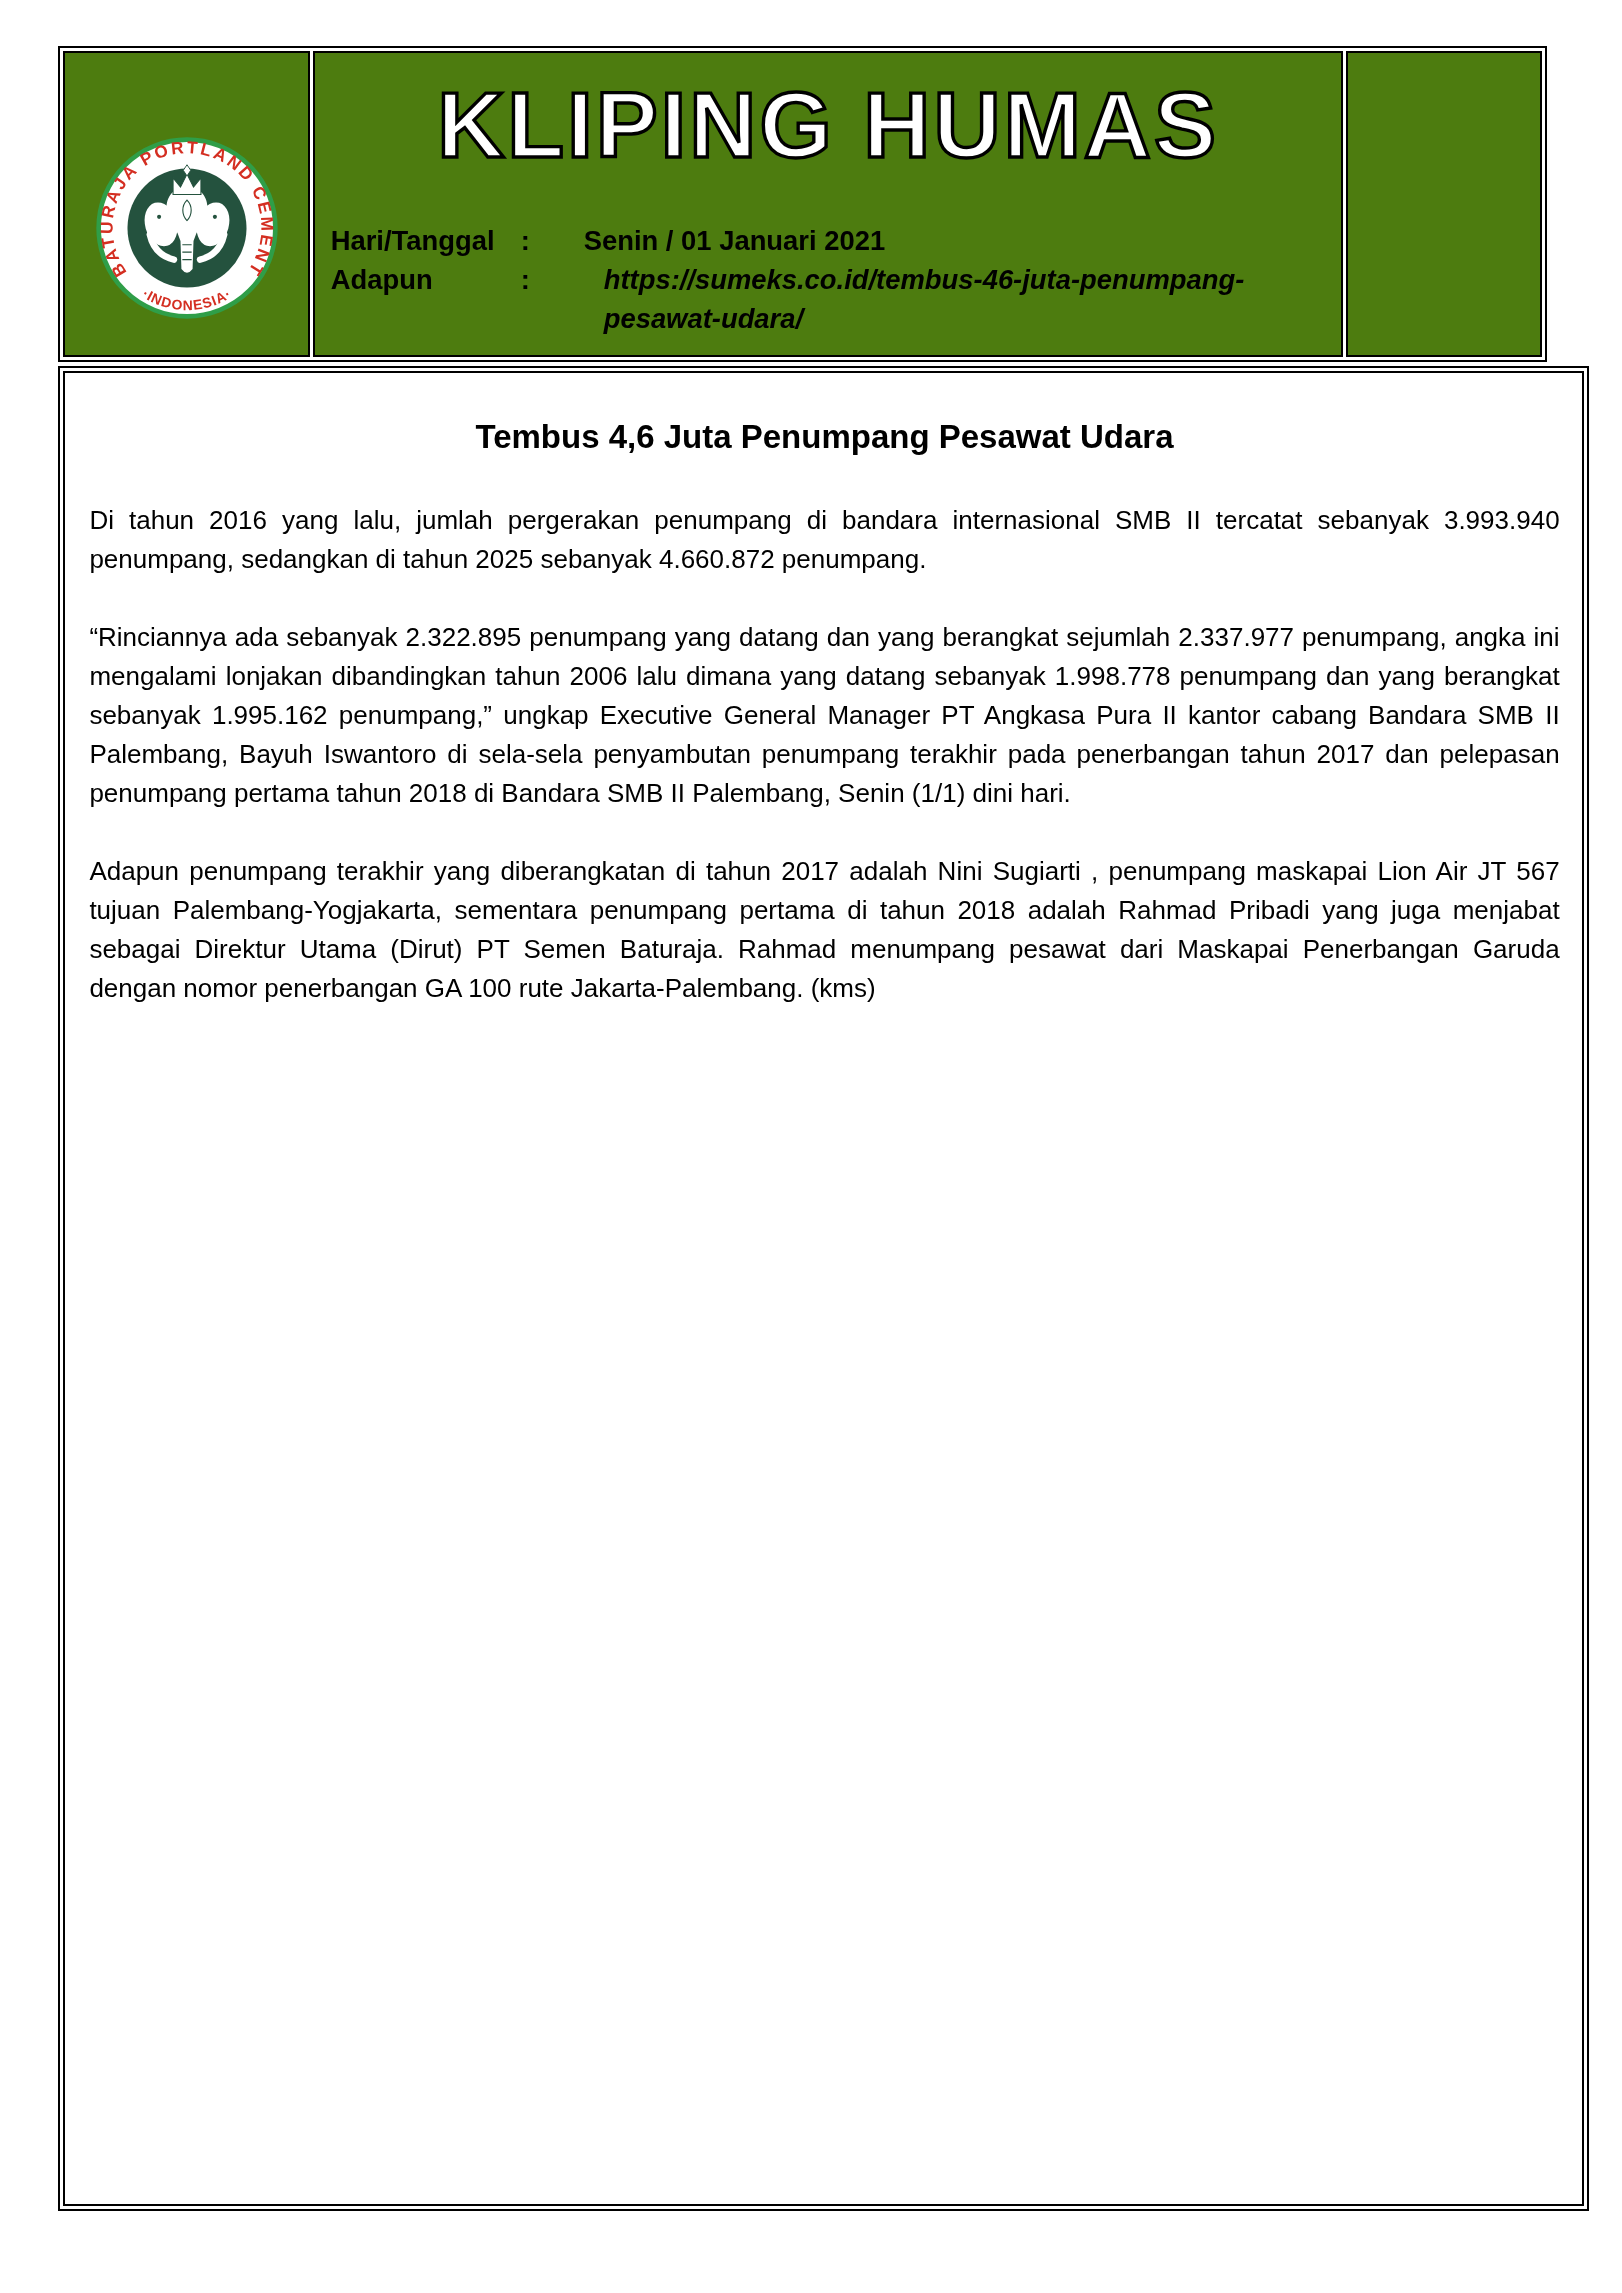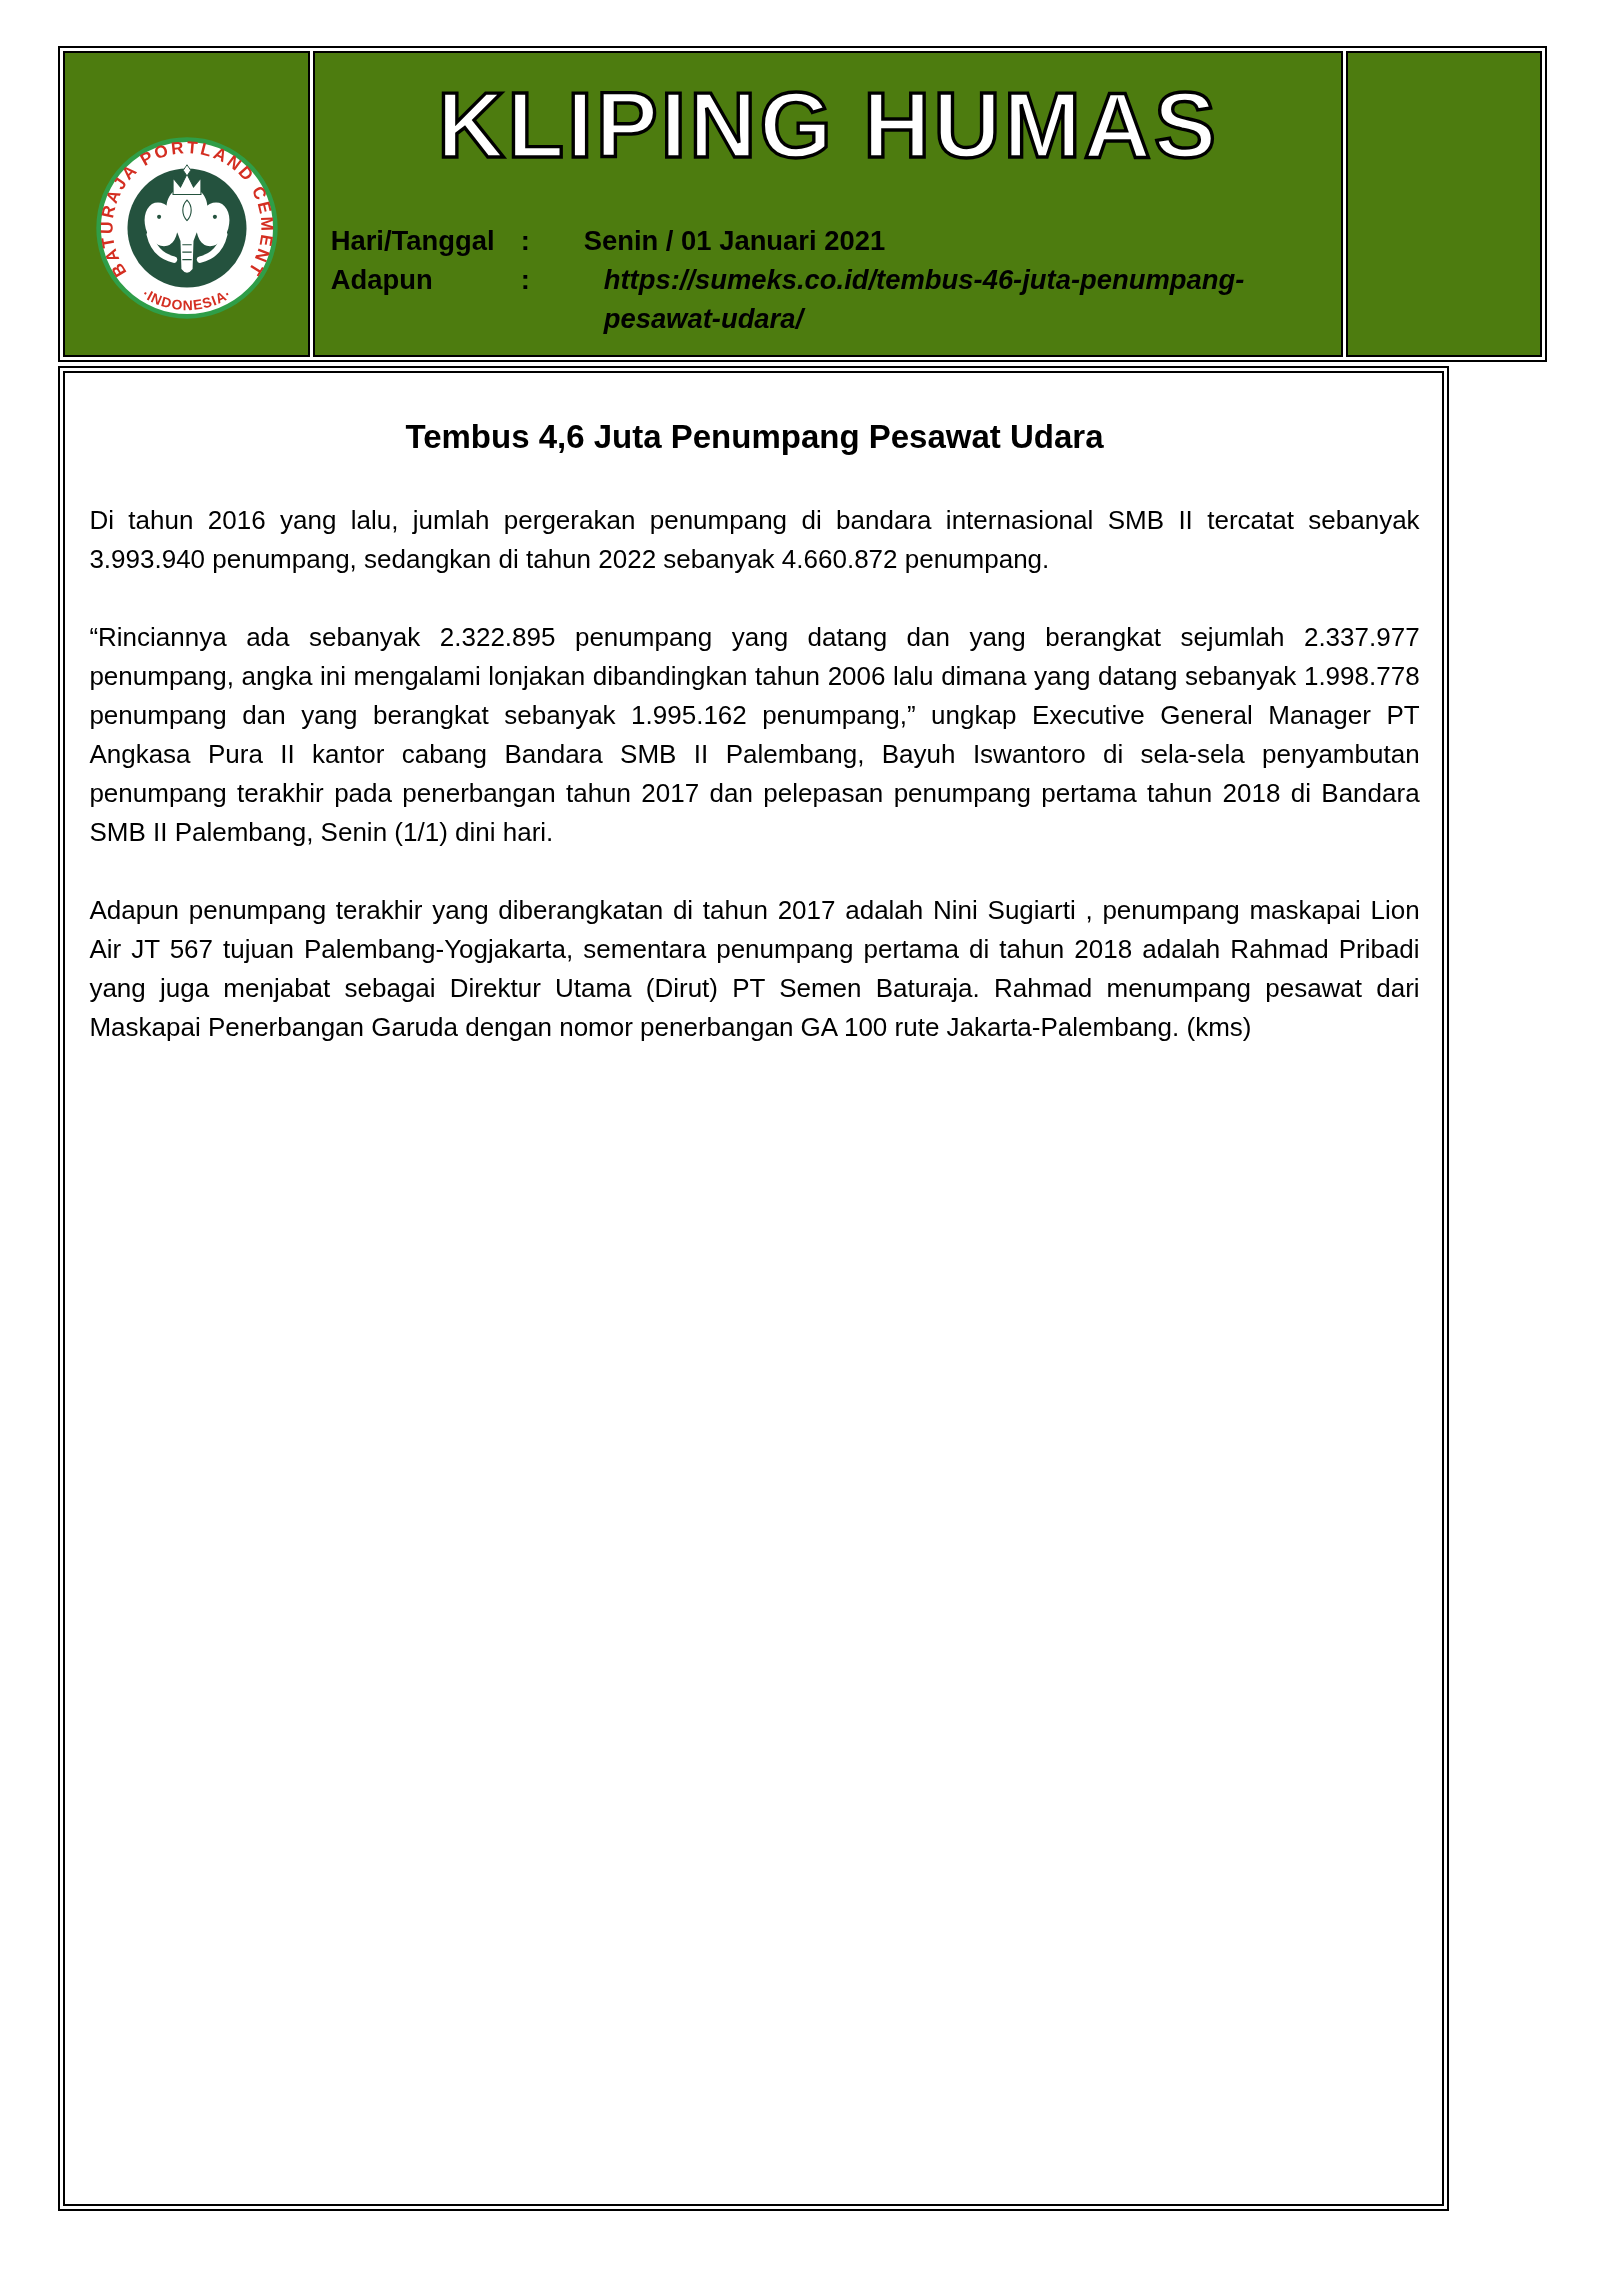--- a/index.html
+++ b/index.html
@@ -41,21 +41,21 @@
     white-space:nowrap;
   }
   .meta { margin:49px 0 0 15.7px; font-size:27.4px; font-weight:bold; }
   .meta-row { display:grid; grid-template-columns:190px 63px 1fr; }
   .meta-row > div { line-height:39px; }
   .meta-value.url { font-style:italic; max-width:747px;margin-left:20px; }
 
   
   .article-outer {
     position:absolute; left:58px; top:366px;
-    width:1391px; height:1845px;
+    width:1531px; height:1845px;
     border:2.9px solid #000;
     box-sizing:border-box;
   }
   .article-inner {
     position:absolute; inset:2.9px;
     border:2px solid #000;
     box-sizing:border-box;
     padding:45px 22.5px 0 24.5px;
   }
   .article-title {
@@ -135,20 +135,20 @@
 
       <td class="side-cell"></td>
     </tr>
   </tbody>
     </table>
 
   <div class="article-outer">
     <div class="article-inner">
       <h1 class="article-title">Tembus 4,6 Juta Penumpang Pesawat Udara</h1>
 
-      <p>Di tahun 2016 yang lalu, jumlah pergerakan penumpang di bandara internasional SMB II tercatat sebanyak 3.993.940 penumpang, sedangkan di tahun 2022 sebanyak 4.660.872 penumpang.</p>
+      <p>Di tahun 2016 yang lalu, jumlah pergerakan penumpang di bandara internasional SMB II tercatat sebanyak 3.993.940 penumpang, sedangkan di tahun 2025 sebanyak 4.660.872 penumpang.</p>
       <p>“Rinciannya ada sebanyak 2.322.895 penumpang yang datang dan yang berangkat sejumlah 2.337.977 penumpang, angka ini mengalami lonjakan dibandingkan tahun 2006 lalu dimana yang datang sebanyak 1.998.778 penumpang dan yang berangkat sebanyak 1.995.162 penumpang,” ungkap Executive General Manager PT Angkasa Pura II kantor cabang Bandara SMB II Palembang, Bayuh Iswantoro di sela-sela penyambutan penumpang terakhir pada penerbangan tahun 2017 dan pelepasan penumpang pertama tahun 2018 di Bandara SMB II Palembang, Senin (1/1) dini hari.</p>
       <p>Adapun penumpang terakhir yang diberangkatan di tahun 2017 adalah Nini Sugiarti , penumpang maskapai Lion Air JT 567 tujuan Palembang-Yogjakarta, sementara penumpang pertama di tahun 2018 adalah Rahmad Pribadi yang juga menjabat sebagai Direktur Utama (Dirut) PT Semen Baturaja. Rahmad menumpang pesawat dari Maskapai Penerbangan Garuda dengan nomor penerbangan GA 100 rute Jakarta-Palembang.  (kms)</p>
     </div>
   </div>
 
 </div>
 
 
 </body></html>

